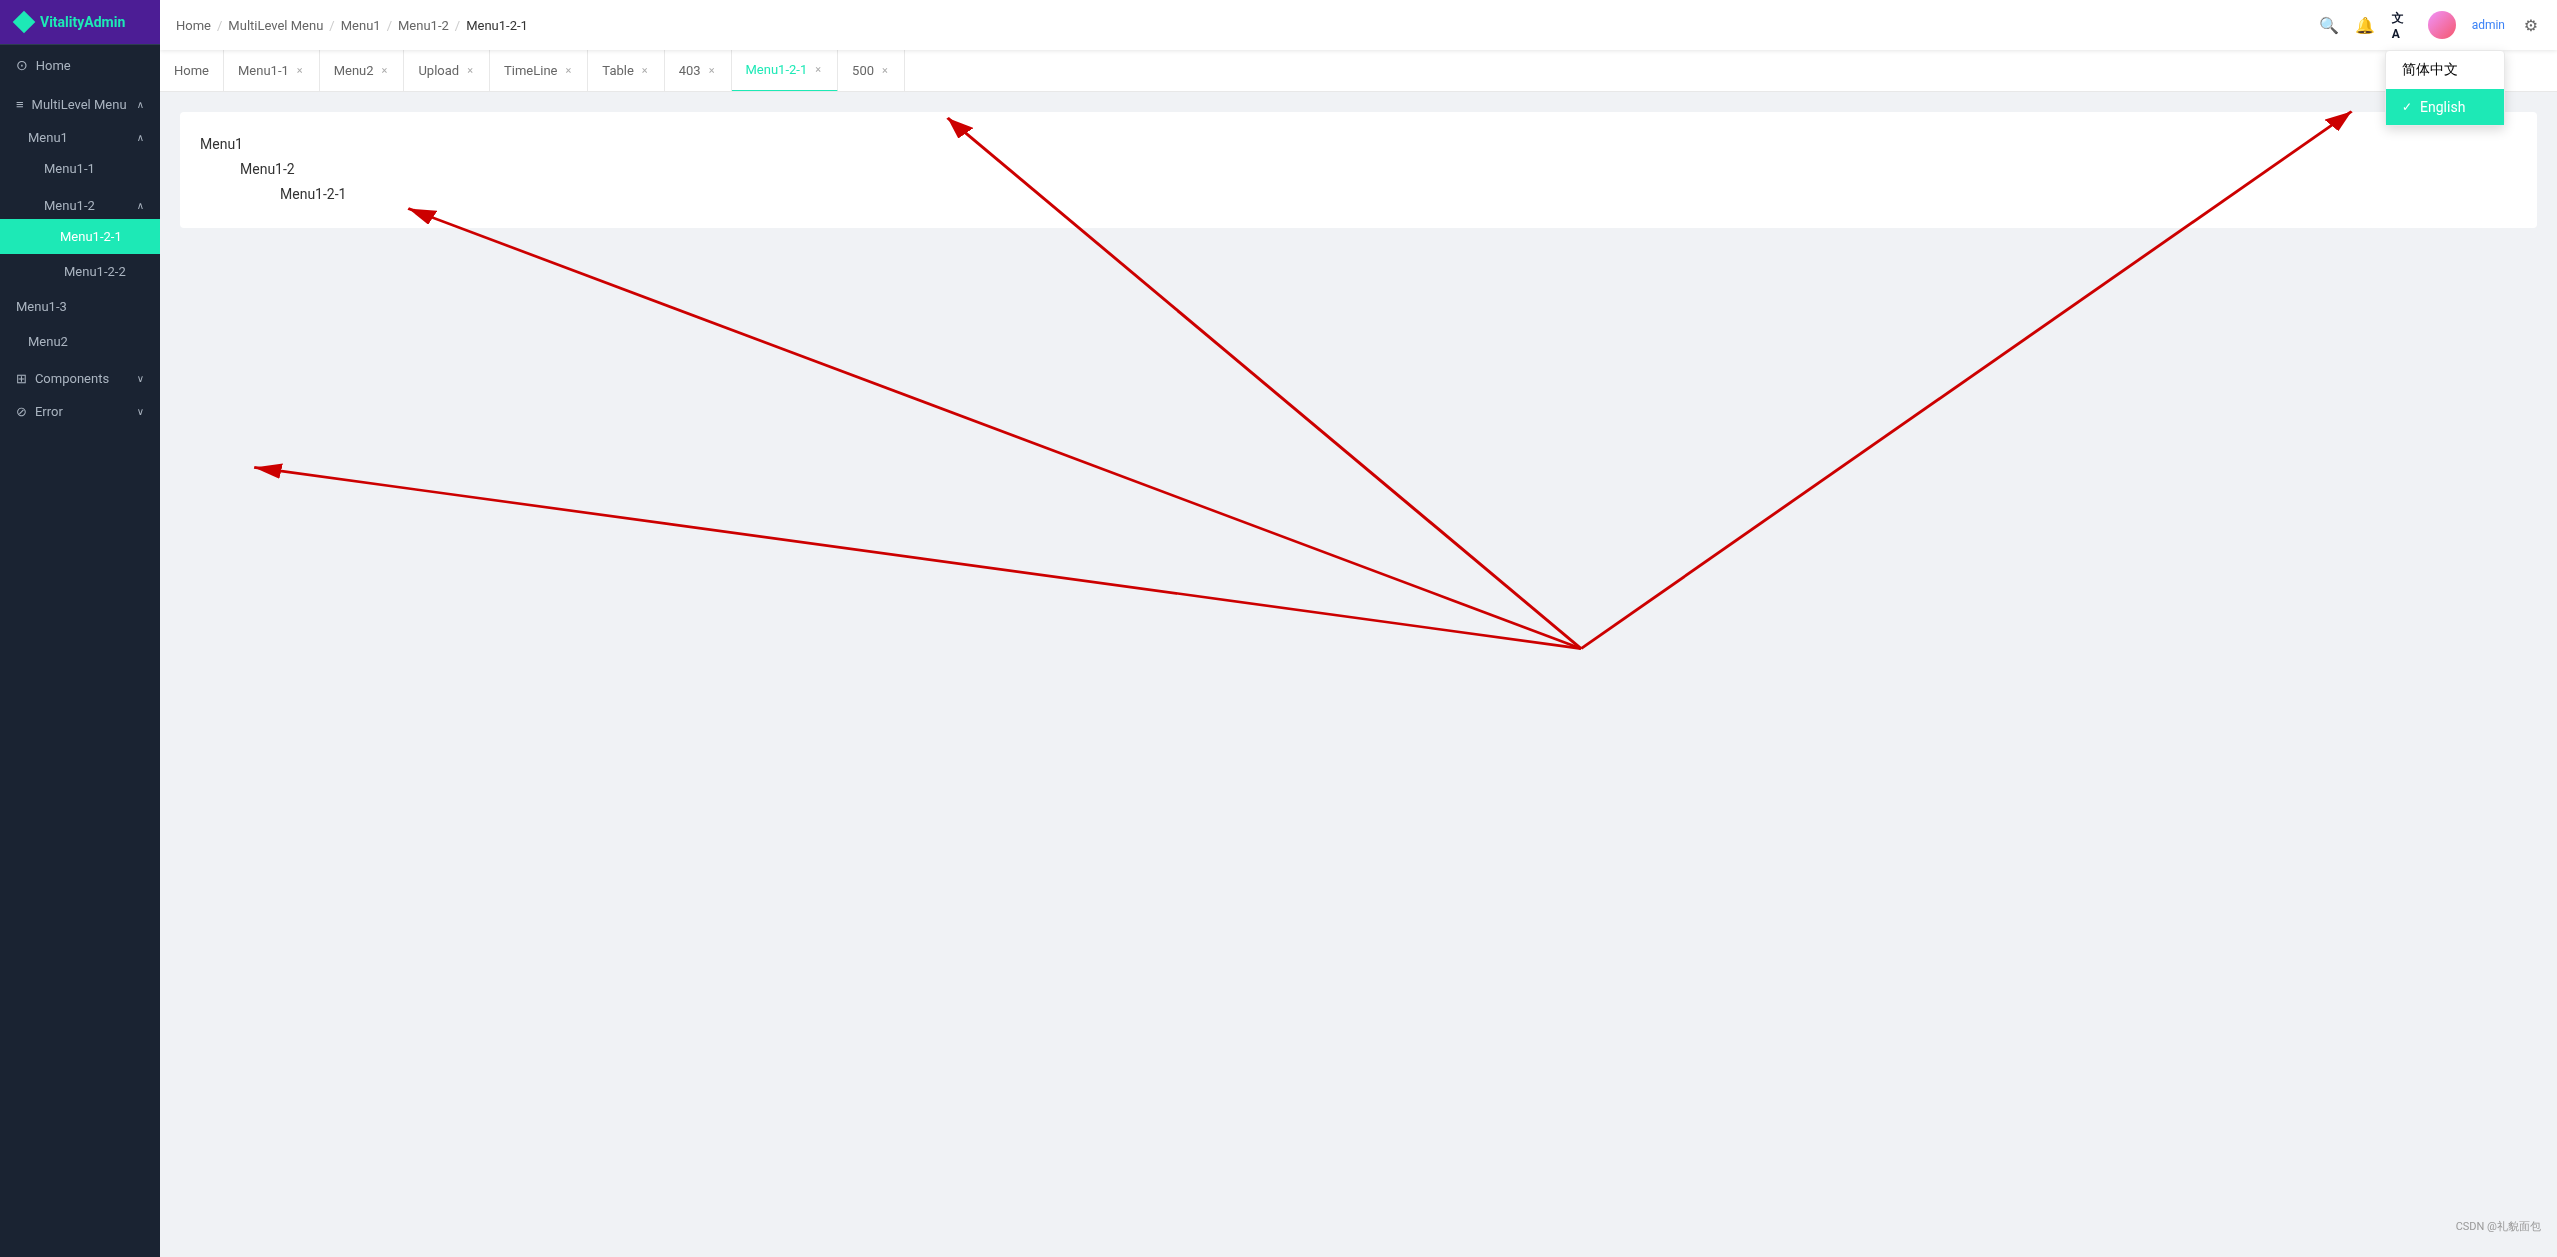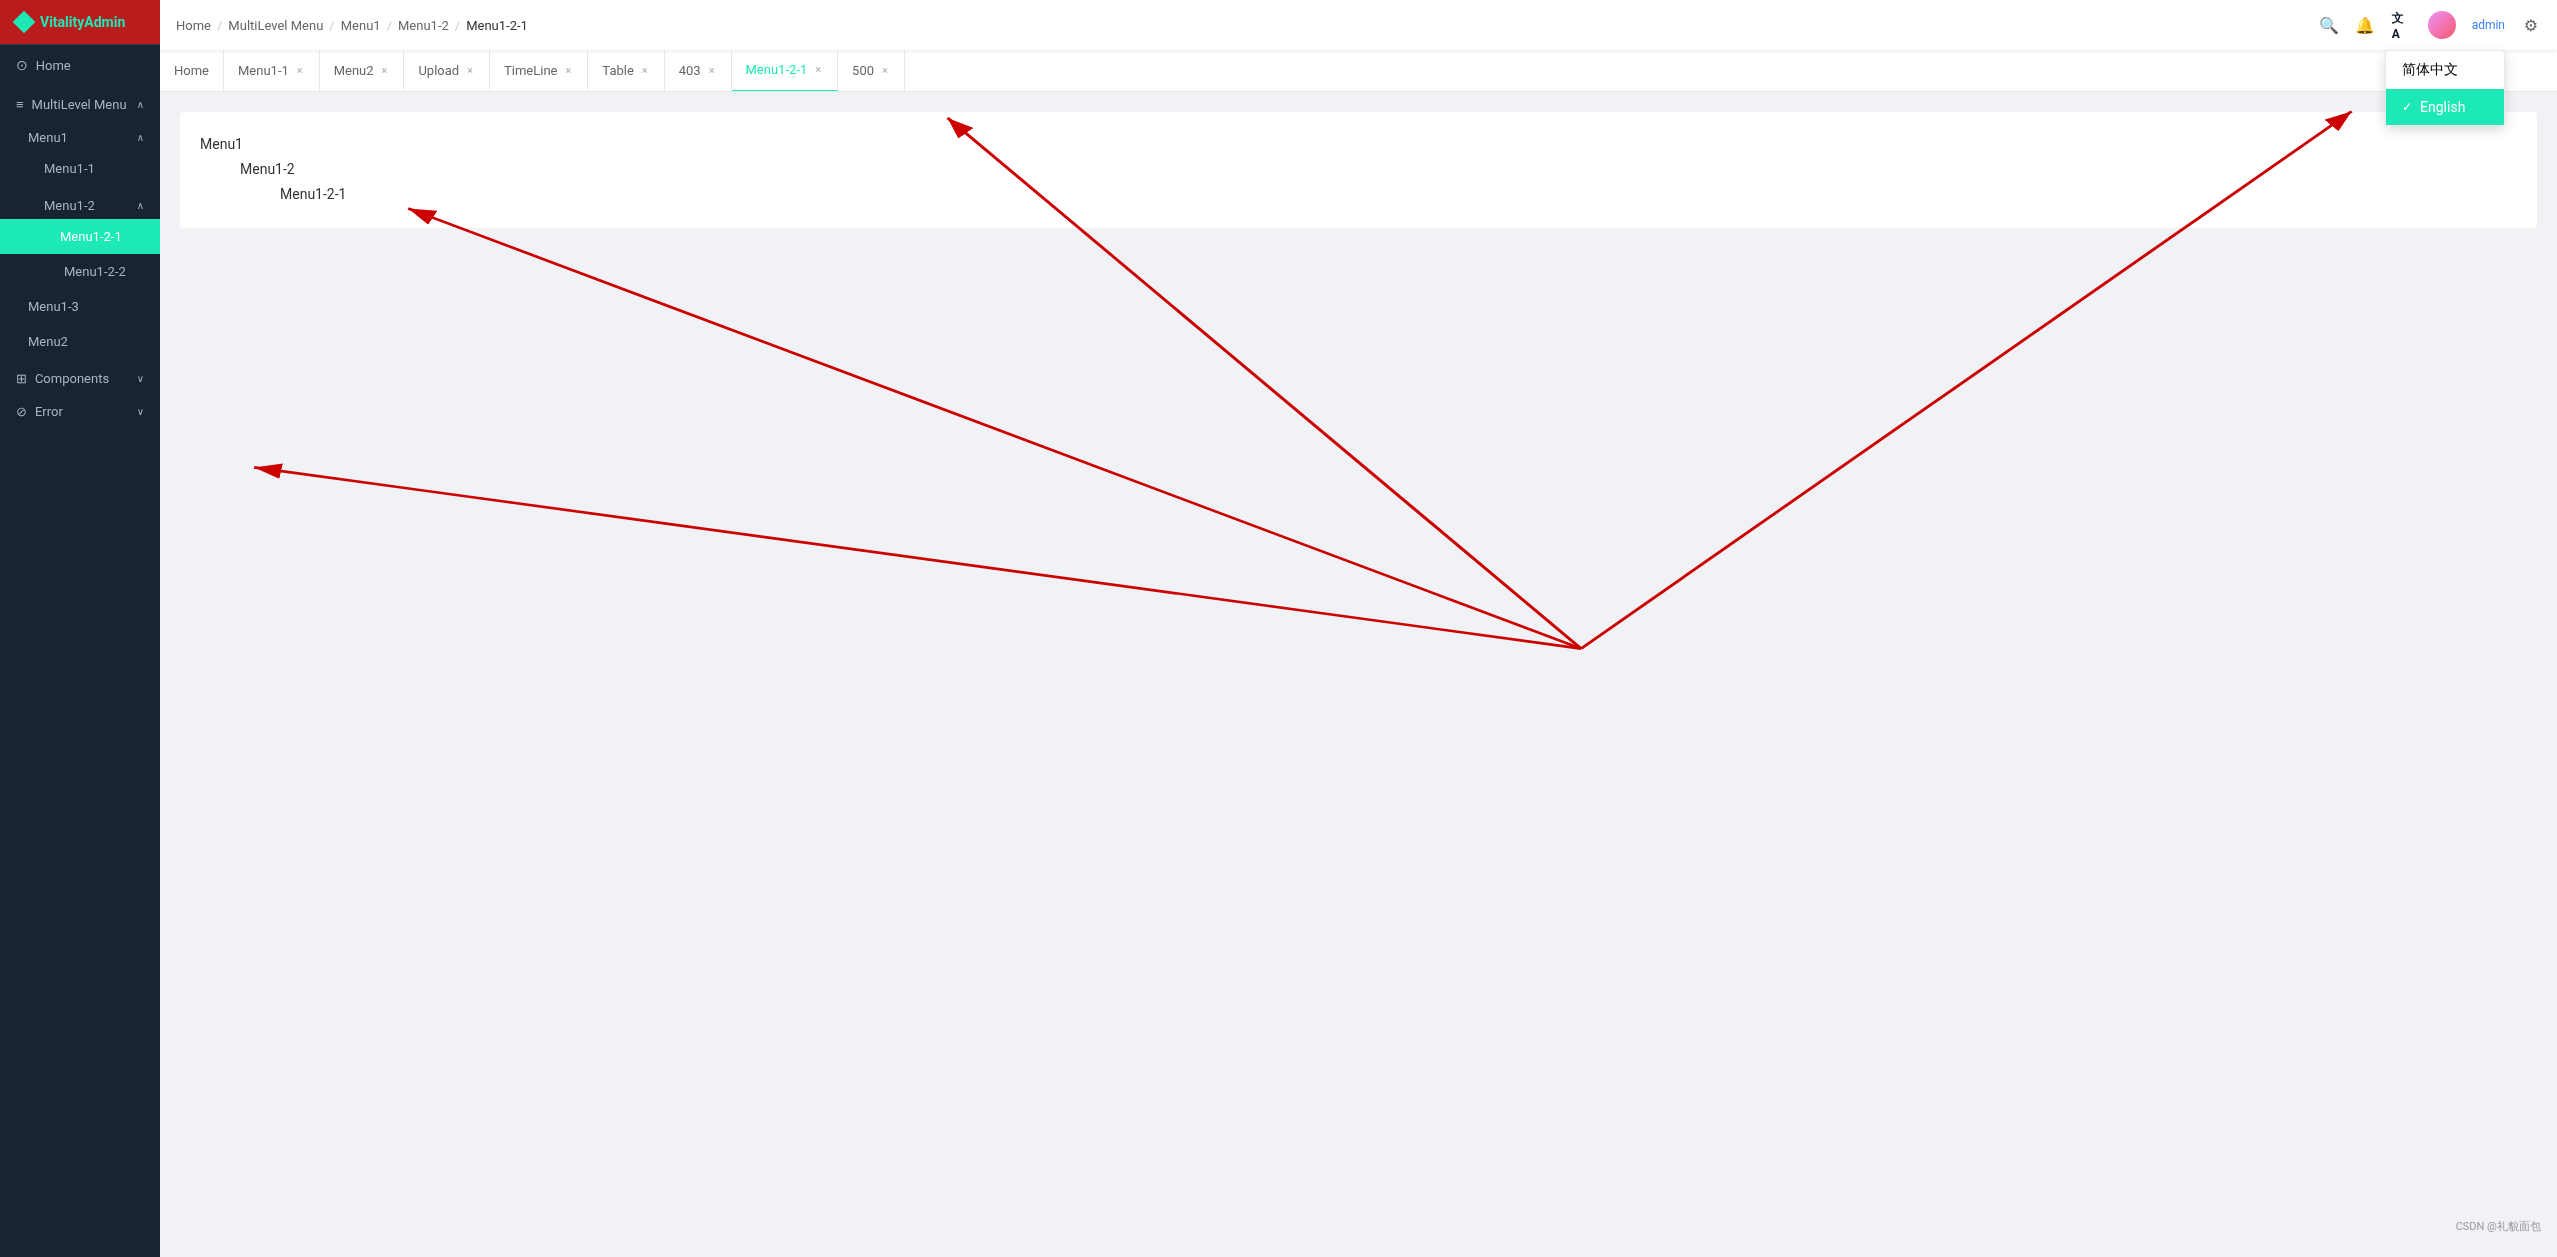--- a/index.html
+++ b/index.html
@@ -69,21 +69,21 @@
       display: flex;
       flex-direction: column;
       overflow-y: auto;
       flex-shrink: 0;
     }
     .sidebar-logo {
       padding: 14px 16px;
       display: flex;
       align-items: center;
       gap: 8px;
-      background: #b91c1c;
+      background: #4c1d95;
       border-bottom: 1px solid #2d3d50;
     }
     .sidebar-logo-diamond {
       width: 16px;
       height: 16px;
       background: #1de9b6;
       transform: rotate(45deg);
     }
     .sidebar-logo-text {
       color: #1de9b6;
@@ -282,21 +282,21 @@
     </div>
 
     <div class="sidebar-sub-item active" style="padding-left:60px;">
       <span>Menu1-2-1</span>
     </div>
 
     <div class="sidebar-sub-item" style="padding-left:64px;">
       <span>Menu1-2-2</span>
     </div>
 
-    <div class="sidebar-sub-item" style="padding-left:28px;">
+    <div class="sidebar-sub-item" style="padding-left:16px;">
       <span>Menu1-3</span>
     </div>
 
     <div class="sidebar-sub-item" style="padding-left:28px;">
       <span>Menu2</span>
     </div>
 
     <div class="sidebar-group-title">
       <span class="icon">⊞</span>
       <span>Components</span>

